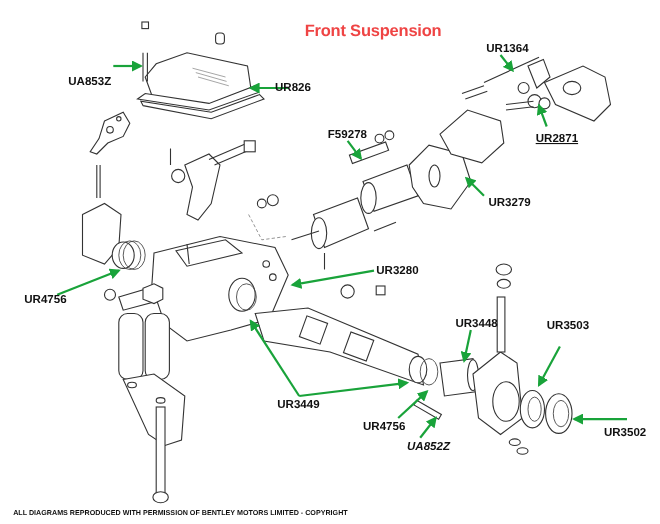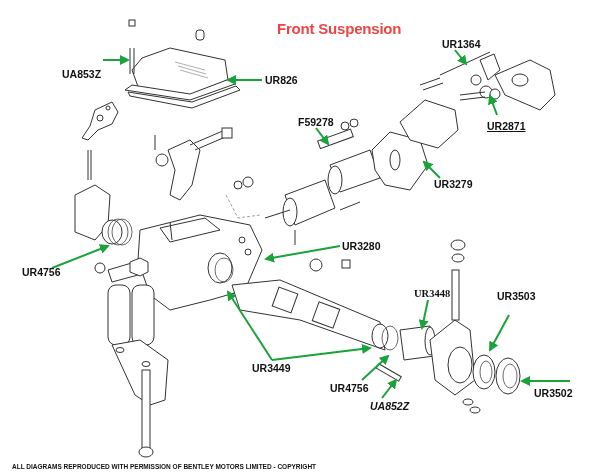--- a/index.html
+++ b/index.html
@@ -163,27 +163,27 @@
     <polyline class="arrow" points="272,360 370,348" marker-end="url(#ah)"></polyline>
     <line class="arrow" x1="362" y1="380" x2="388" y2="356" marker-end="url(#ah)"></line>
     <line class="arrow" x1="382" y1="398" x2="396" y2="380" marker-end="url(#ah)"></line>
     <line class="arrow" x1="570" y1="381" x2="522" y2="381" marker-end="url(#ah)"></line>
   </g>
 </svg>
 
 <div class="title">Front Suspension</div>
 
 <div class="label" style="left:62px;top:68px;">UA853Z</div>
-<div class="label" style="left:265px;top:74px;">UR826</div>
+<div class="label" style="left:250px;top:74px;">UR826</div>
 <div class="label" style="left:442px;top:38px;">UR1364</div>
 <div class="label" style="left:487px;top:120px;text-decoration:underline;">UR2871</div>
 <div class="label" style="left:298px;top:116px;">F59278</div>
-<div class="label" style="left:434px;top:178px;">UR3279</div>
+<div class="label" style="left:444px;top:178px;">UR3279</div>
 <div class="label" style="left:22px;top:266px;">UR4756</div>
 <div class="label" style="left:342px;top:240px;">UR3280</div>
-<div class="label" style="left:414px;top:288px;font-family:Liberation Serif, serif;">UR3448</div>
+<div class="label" style="left:414px;top:288px;">UR3448</div>
 <div class="label" style="left:497px;top:290px;">UR3503</div>
 <div class="label" style="left:252px;top:362px;">UR3449</div>
 <div class="label" style="left:330px;top:382px;">UR4756</div>
 <div class="label" style="left:370px;top:400px;font-style:italic;">UA852Z</div>
-<div class="label" style="left:534px;top:387px;">UR3502</div>
+<div class="label" style="left:549px;top:387px;">UR3502</div>
 
 <div class="footer">ALL DIAGRAMS REPRODUCED WITH PERMISSION OF BENTLEY MOTORS LIMITED - COPYRIGHT</div>
 
 </body></html>

